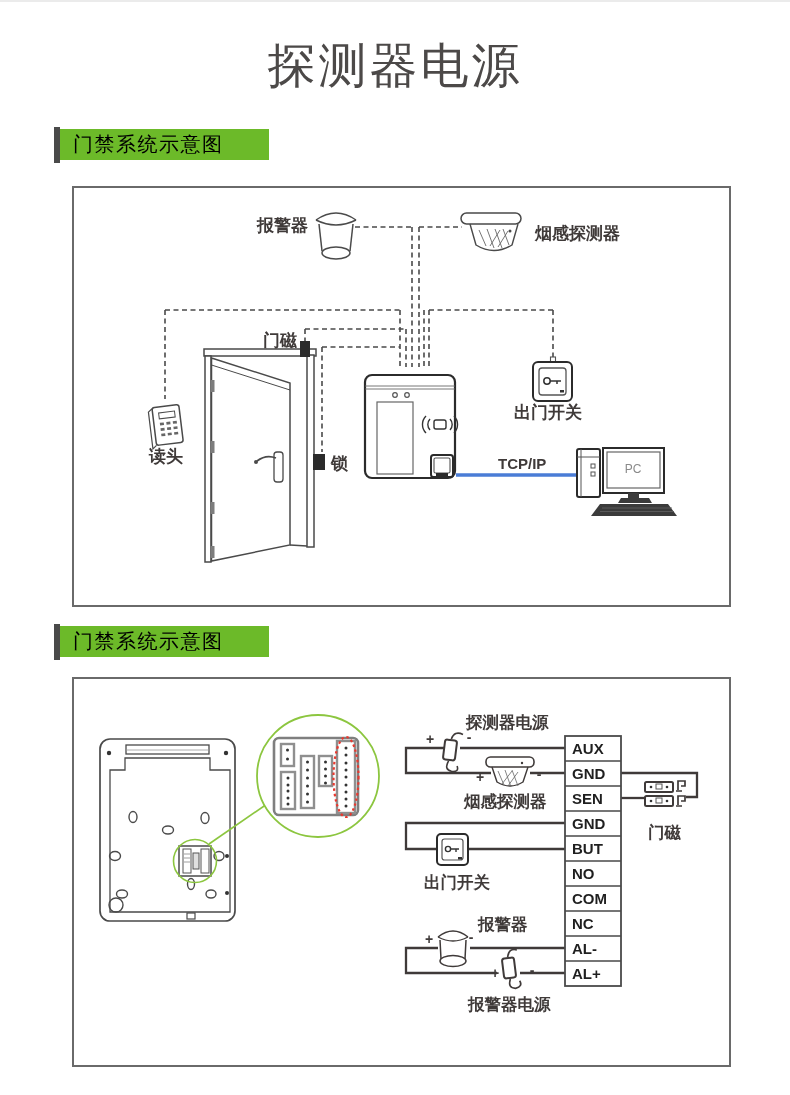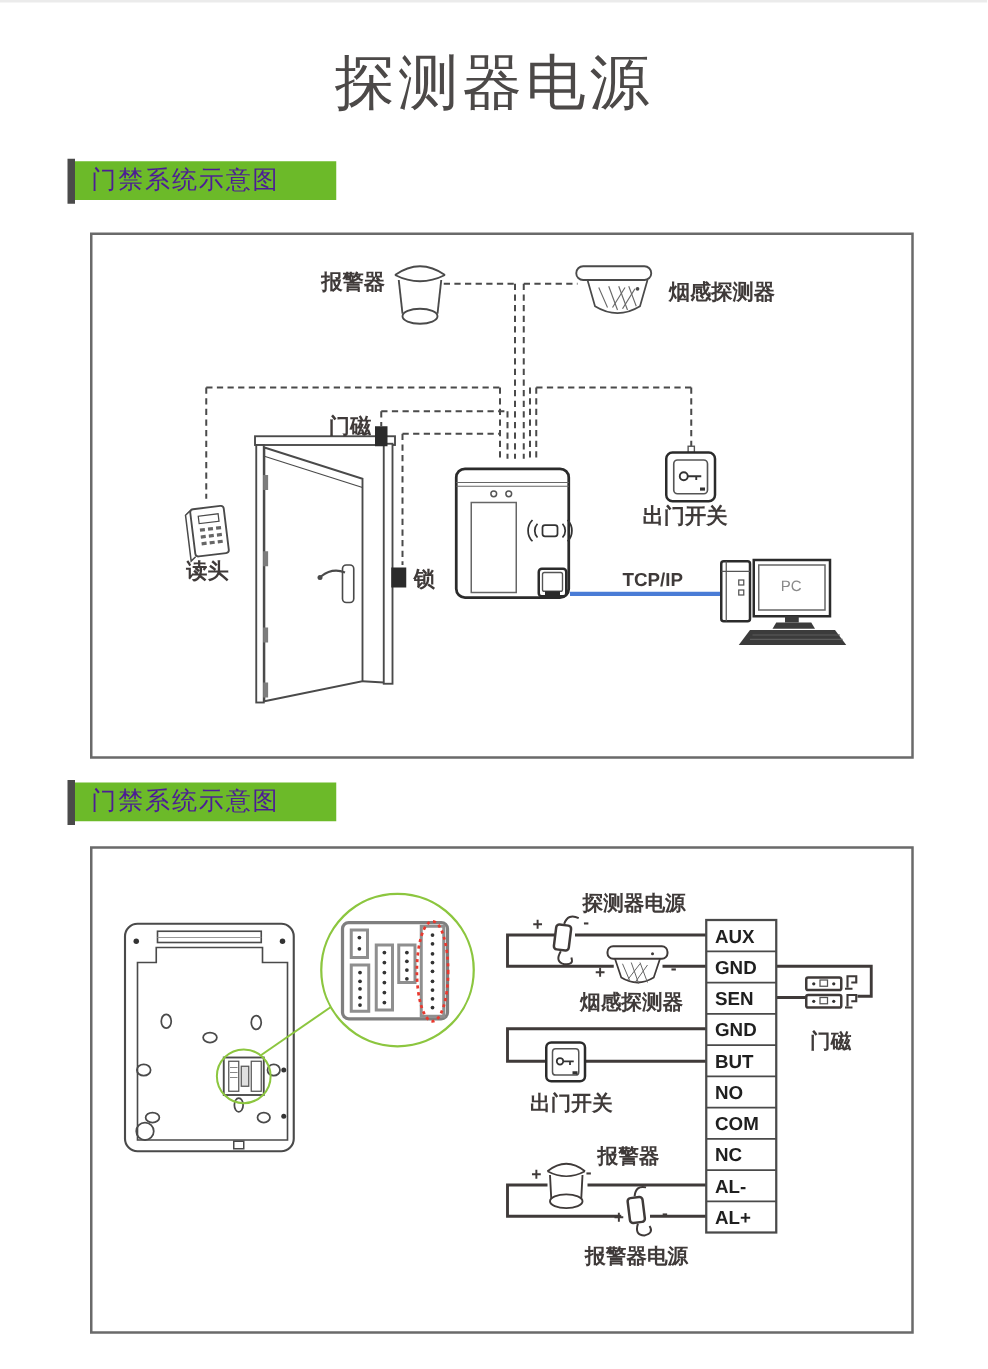--- a/index.html
+++ b/index.html
@@ -4,21 +4,21 @@
 <style>
   html,body{margin:0;padding:0;background:#fff;}
   #page{position:relative;width:790px;height:1095px;background:#fff;overflow:hidden;
         font-family:"Liberation Sans",sans-serif;color:#3f3a39;}
   #top-rule{position:absolute;left:0;top:0;width:790px;height:2px;background:#ebebeb;}
   #title{position:absolute;left:0;top:34px;width:790px;text-align:center;
          font-size:48px;font-weight:500;letter-spacing:3px;color:#4c4948;}
   .badge{position:absolute;left:54px;height:36px;}
   .badge .bar{position:absolute;left:0;top:0;width:6px;height:36px;background:#4a4a4a;}
   .badge .green{position:absolute;left:6px;top:2px;height:31px;min-width:182px;background:#6cba29;
-        color:#4c1d95;font-size:20px;font-weight:500;line-height:31px;padding:0 14px 0 13px;
+        color:#000000;font-size:20px;font-weight:500;line-height:31px;padding:0 14px 0 13px;
         letter-spacing:1.5px;white-space:nowrap;}
   #badge-system{top:127px;}
   #badge-connection{top:624px;}
   .panel{position:absolute;left:72px;width:655px;border:2px solid #6a6a6a;background:#fff;}
   #panel-system{top:186px;height:417px;}
   #panel-connection{top:677px;height:386px;}
   .panel svg{display:block;}
   svg text{font-family:"Liberation Sans",sans-serif;fill:#3f3a39;}
   .lbl{font-size:17px;font-weight:600;}
   .lbl2{font-size:16.5px;font-weight:600;}

